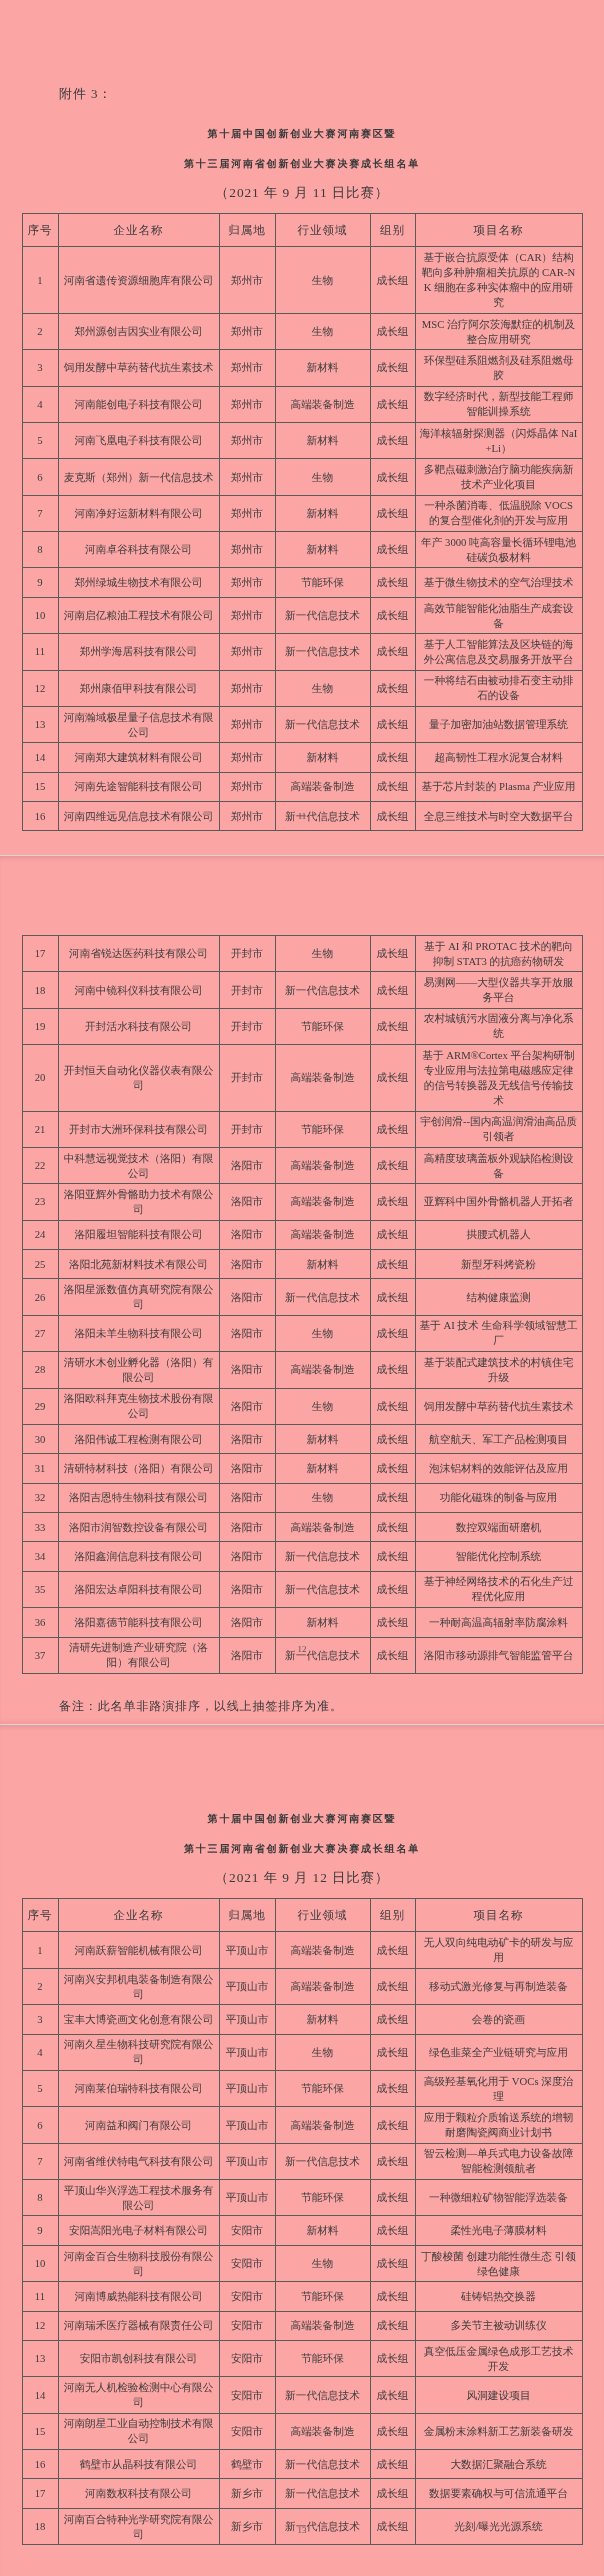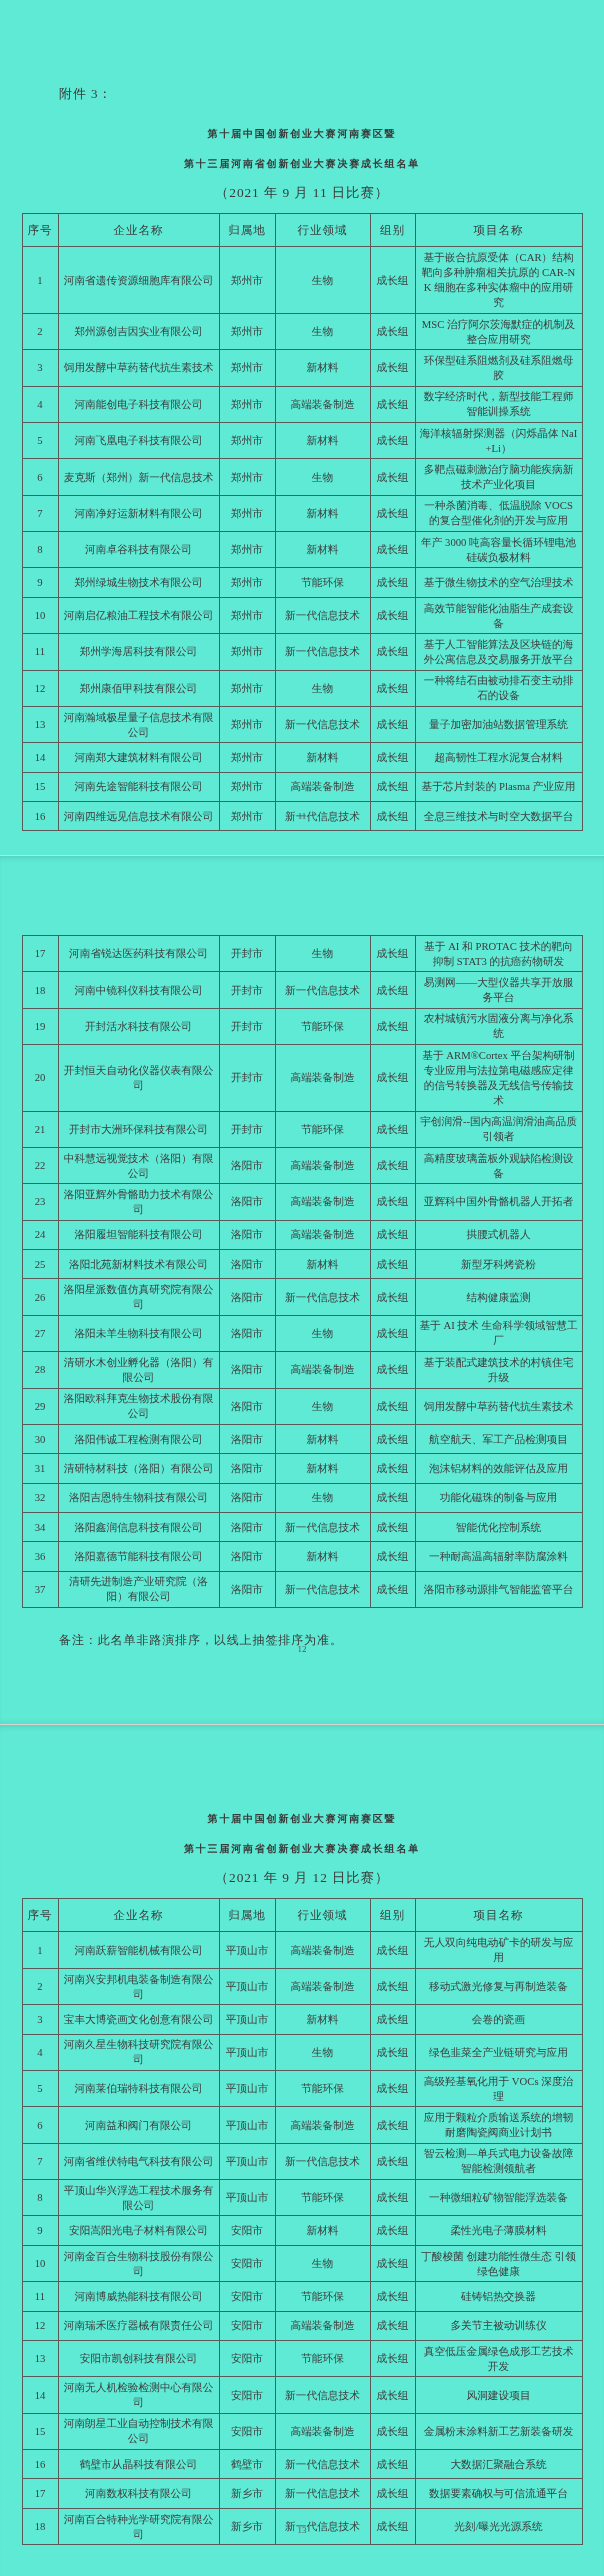--- a/index.html
+++ b/index.html
@@ -1,21 +1,21 @@
 <!DOCTYPE html>
 <html style="font-size:14.3px"><head>
 <meta charset="utf-8">
 <style>
   html,body{margin:0;padding:0;background:#eceded;}
   #sheet{
     width:604px;height:2576px;margin:0 auto;background:#f7f7f5;
     font-family:"Liberation Serif","DejaVu Serif",serif;color:#3a3a3a;
     overflow:hidden;position:relative;
   }
-  .page{box-sizing:border-box;overflow:hidden;position:relative;background:#5eead4;}
+  .page{box-sizing:border-box;overflow:hidden;position:relative;background:#fca5a5;}
   #page-1{height:855px;padding-top:85px;}
   #page-2{height:869px;padding-top:79px;border-top:0.9px solid #d6d6d2;
           box-shadow:inset 0 5.4px 7.2px -5.4px rgba(0,0,0,.18), inset 0 -5.4px 7.2px -5.4px rgba(0,0,0,.10);}
   #page-3{height:852px;padding-top:79px;border-top:0.9px solid #d6d6d2;
           box-shadow:inset 0 5.4px 7.2px -5.4px rgba(0,0,0,.18);}
   .attach{margin:0 0 16px 59px;font-size:13px;letter-spacing:0.9px;}
   .doc-title{width:100%;text-align:center;font-size:10px;font-weight:bold;
              letter-spacing:1.8px;line-height:30px;}
   .date-line{width:100%;text-align:center;font-size:13.4px;font-weight:normal;
              letter-spacing:0.9px;margin-top:5.4px;}
@@ -373,30 +373,46 @@
 
           <tr>
             <td>32</td>
             <td>洛阳吉恩特生物科技有限公司</td>
             <td>洛阳市</td>
             <td>生物</td>
             <td>成长组</td>
             <td>功能化磁珠的制备与应用</td>
           </tr>
 
+          <tr>
+            <td>33</td>
+            <td>洛阳市润智数控设备有限公司</td>
+            <td>洛阳市</td>
+            <td>高端装备制造</td>
+            <td>成长组</td>
+            <td>数控双端面研磨机</td>
+          </tr>
 
           <tr>
             <td>34</td>
             <td>洛阳鑫润信息科技有限公司</td>
             <td>洛阳市</td>
             <td>新一代信息技术</td>
             <td>成长组</td>
             <td>智能优化控制系统</td>
           </tr>
 
+          <tr>
+            <td>35</td>
+            <td>洛阳宏达卓阳科技有限公司</td>
+            <td>洛阳市</td>
+            <td>新一代信息技术</td>
+            <td>成长组</td>
+            <td>基于神经网络技术的石化生产过程优化应用</td>
+          </tr>
 
           <tr>
             <td>36</td>
             <td>洛阳嘉德节能科技有限公司</td>
             <td>洛阳市</td>
             <td>新材料</td>
             <td>成长组</td>
             <td>一种耐高温高辐射率防腐涂料</td>
           </tr>
 

